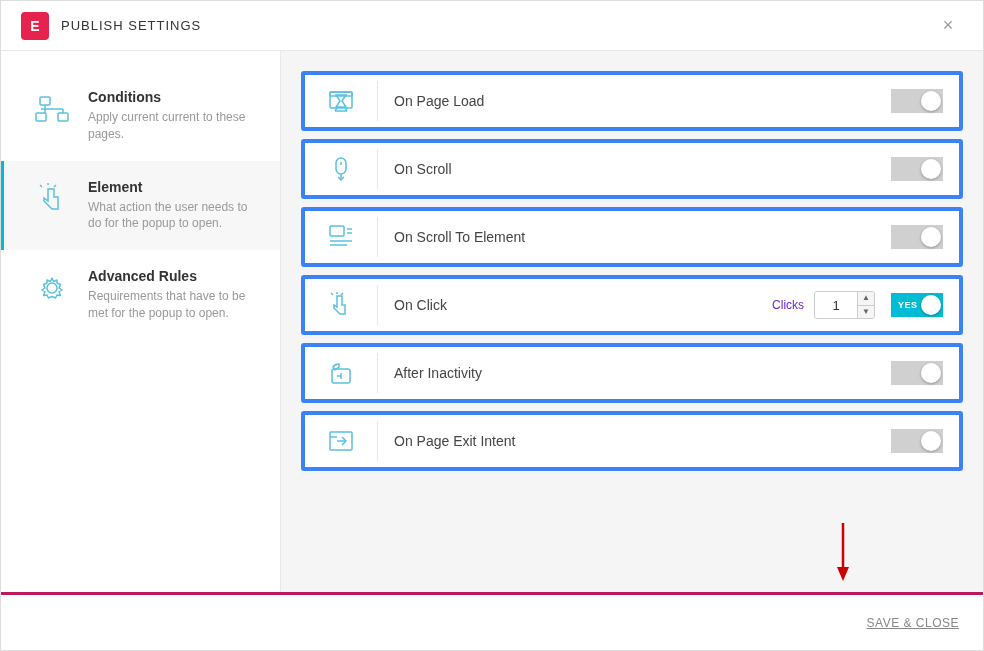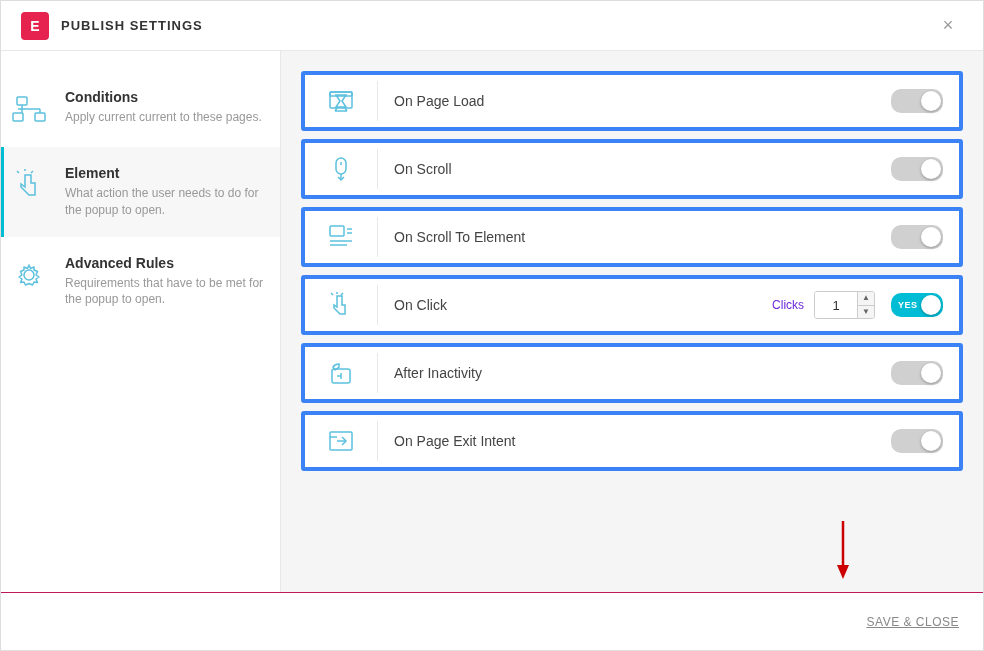--- a/index.html
+++ b/index.html
@@ -38,21 +38,21 @@
       border-radius: 4px;
       display: flex;
       align-items: center;
       justify-content: center;
       color: #fff;
       font-weight: bold;
       font-size: 14px;
     }
     .header-title {
       font-size: 13px;
-      font-weight: 700;
+      font-weight: 400;
       color: #333;
       letter-spacing: 1px;
       text-transform: uppercase;
     }
     .close-btn {
       background: none;
       border: none;
       cursor: pointer;
       color: #999;
       font-size: 18px;
@@ -74,21 +74,21 @@
     .sidebar {
       width: 280px;
       background: #fff;
       border-right: 1px solid #e8e8e8;
       padding: 20px 0;
       flex-shrink: 0;
     }
     .sidebar-item {
       display: flex;
       align-items: flex-start;
-      padding: 18px 8px;
+      padding: 18px 31px;
       cursor: pointer;
       position: relative;
       gap: 16px;
     }
     .sidebar-item.active {
       background: #f7f7f7;
     }
     .sidebar-item.active::before {
       content: '';
       position: absolute;
@@ -177,21 +177,21 @@
     }
     .clicks-label {
       font-size: 12px;
       color: #6d28d9;
     }
 
     
     .toggle {
       width: 52px;
       height: 24px;
-      border-radius: 10px;
+      border-radius: 0;
       position: relative;
       cursor: pointer;
       flex-shrink: 0;
     }
     .toggle-off {
       background: #d0d0d0;
     }
     .toggle-on {
       background: #00bcd4;
     }
@@ -227,21 +227,21 @@
       right: 2px;
     }
 
     
     .footer {
       display: flex;
       align-items: center;
       justify-content: flex-end;
       padding: 12px 24px;
       background: #fff;
-      border-top: 1px solid #be185d;
+      border-top: 3px solid #be185d;
       gap: 20px;
       flex-shrink: 0;
       height: 58px;
       position: relative;
     }
     .save-close-btn {
       background: none;
       border: none;
       font-size: 12px;
       color: #888;

